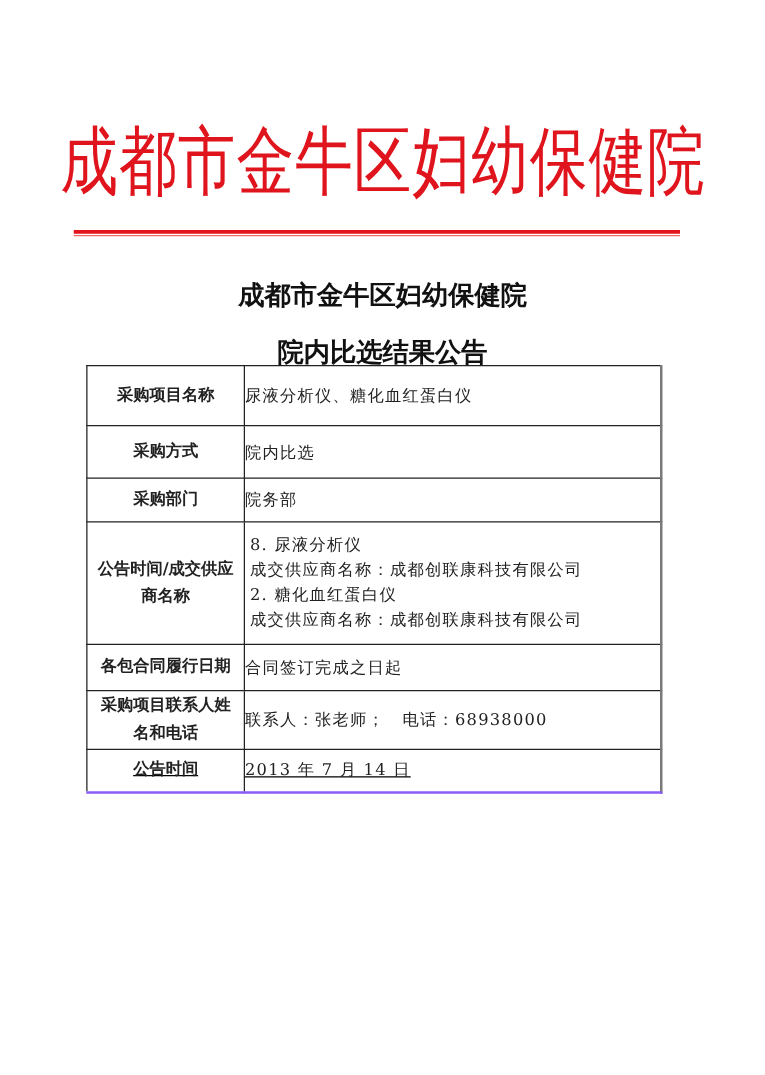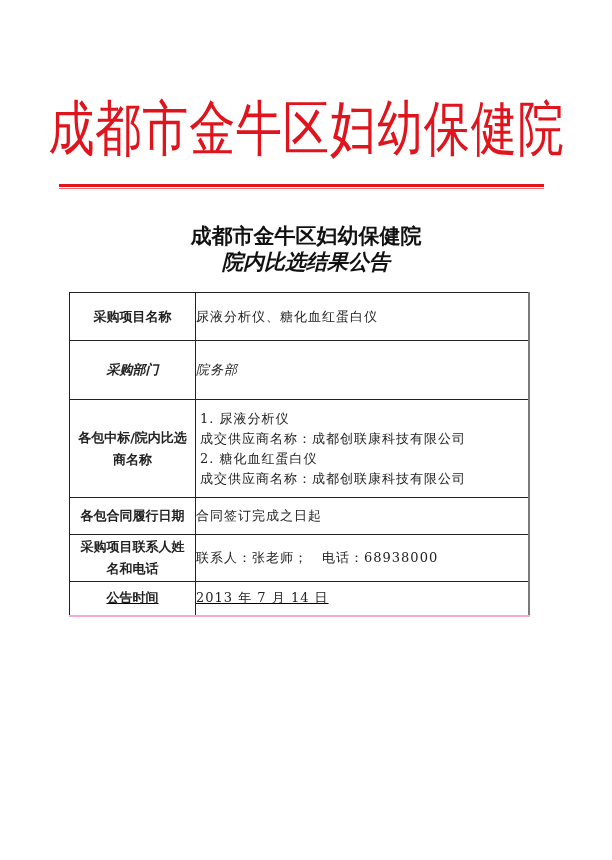--- a/index.html
+++ b/index.html
@@ -11,37 +11,37 @@
     font-size: 50px; line-height: 66px; letter-spacing: 1px;
   }
   .red-header span { display: inline-block; transform: scaleX(0.92) scaleY(1.2); transform-origin: center; }
   .rule-thick { position: absolute; left: 59px; top: 184px; width: 485px; height: 3px; background: #e3141b; }
   .rule-thin  { position: absolute; left: 59px; top: 188px; width: 485px; height: 1px; background: #ef6a6e; }
   .doc-title {
     position: absolute; left: 0; width: 612px; text-align: center; color: #111;
     font-family: "Liberation Serif", "DejaVu Serif", serif; font-weight: bold; font-size: 21px;
   }
   .t1 { top: 222px; }
-  .t2 { top: 248px; font-style: italic; }
+  .t2 { top: 268px; }
   table.info {
     position: absolute; left: 69px; top: 292px; width: 461px;
     border-collapse: collapse; table-layout: fixed;
-    border-right: 2px solid #7a7a7a; border-bottom: 2px solid #f9a8d4;
+    border-right: 2px solid #7a7a7a; border-bottom: 2px solid #8b5cf6;
   }
   table.info td { border: 1px solid #222; padding: 0; color: #222; }
   td.label {
     width: 125px; text-align: center; font-weight: bold;
     font-family: "DejaVu Sans", "Liberation Sans", sans-serif; font-size: 13px; line-height: 22px;
   }
   td.value {
     text-align: left;
     font-family: "DejaVu Serif", "Liberation Serif", serif; font-size: 13px; letter-spacing: 1px; color: #333;
   }
   td.value.left { text-align: left; padding-left: 4px; line-height: 20px; }
-  .r1 { height: 48px; } .r2 { height: 42px; } .r3 { height: 59px; font-style: italic; } .r4 { height: 42px; }
+  .r1 { height: 48px; } .r2 { height: 42px; } .r3 { height: 35px; } .r4 { height: 42px; }
   .r5 { height: 98px; } .r6 { height: 37px; } .r7 { height: 47px; } .r8 { height: 34px; text-decoration: underline; }
   .line { display: block; white-space: nowrap; }
 </style>
 </head>
 <body>
 
 <div class="red-header">
   <span>成都市金牛区妇幼保健院</span>
 </div>
 <div class="rule-thick"></div>
@@ -49,31 +49,35 @@
 
 <div class="doc-title t1">成都市金牛区妇幼保健院</div>
 <div class="doc-title t2">院内比选结果公告</div>
 
 <table class="info">
   <tbody>
       <tr class="r1">
     <td class="label">采购项目名称</td>
     <td class="value">尿液分析仪、糖化血红蛋白仪</td>
   </tr>
+  <tr class="r2">
+    <td class="label">采购方式</td>
+    <td class="value">院内比选</td>
+  </tr>
   <tr class="r3">
     <td class="label">采购部门</td>
     <td class="value">院务部</td>
   </tr>
   <tr class="r5">
     <td class="label">
-      <span class="line">各包中标/院内比选</span>
+      <span class="line">公告时间/成交供应</span>
       <span class="line">商名称</span>
     </td>
     <td class="value left">
-      <span class="line">1. 尿液分析仪</span>
+      <span class="line">8. 尿液分析仪</span>
       <span class="line">成交供应商名称：成都创联康科技有限公司</span>
       <span class="line">2. 糖化血红蛋白仪</span>
       <span class="line">成交供应商名称：成都创联康科技有限公司</span>
     </td>
   </tr>
   <tr class="r6">
     <td class="label">各包合同履行日期</td>
     <td class="value">合同签订完成之日起</td>
   </tr>
   <tr class="r7">

